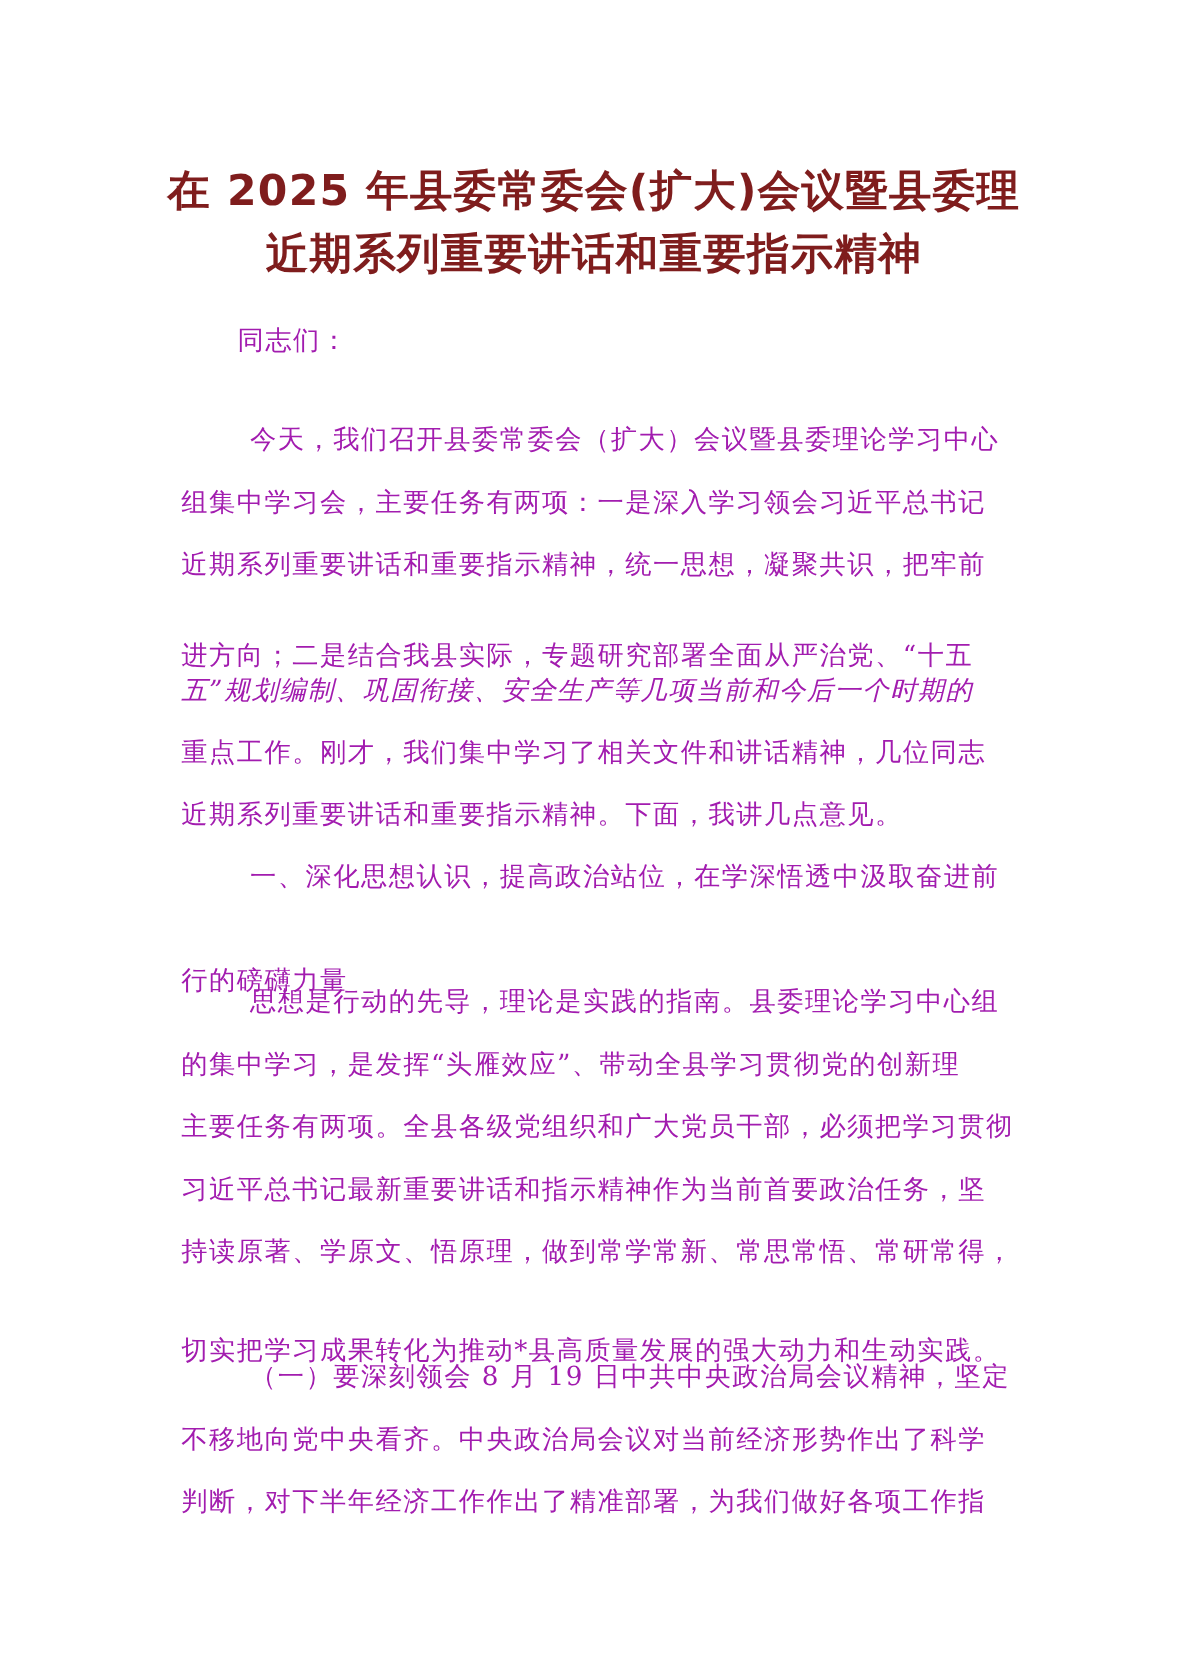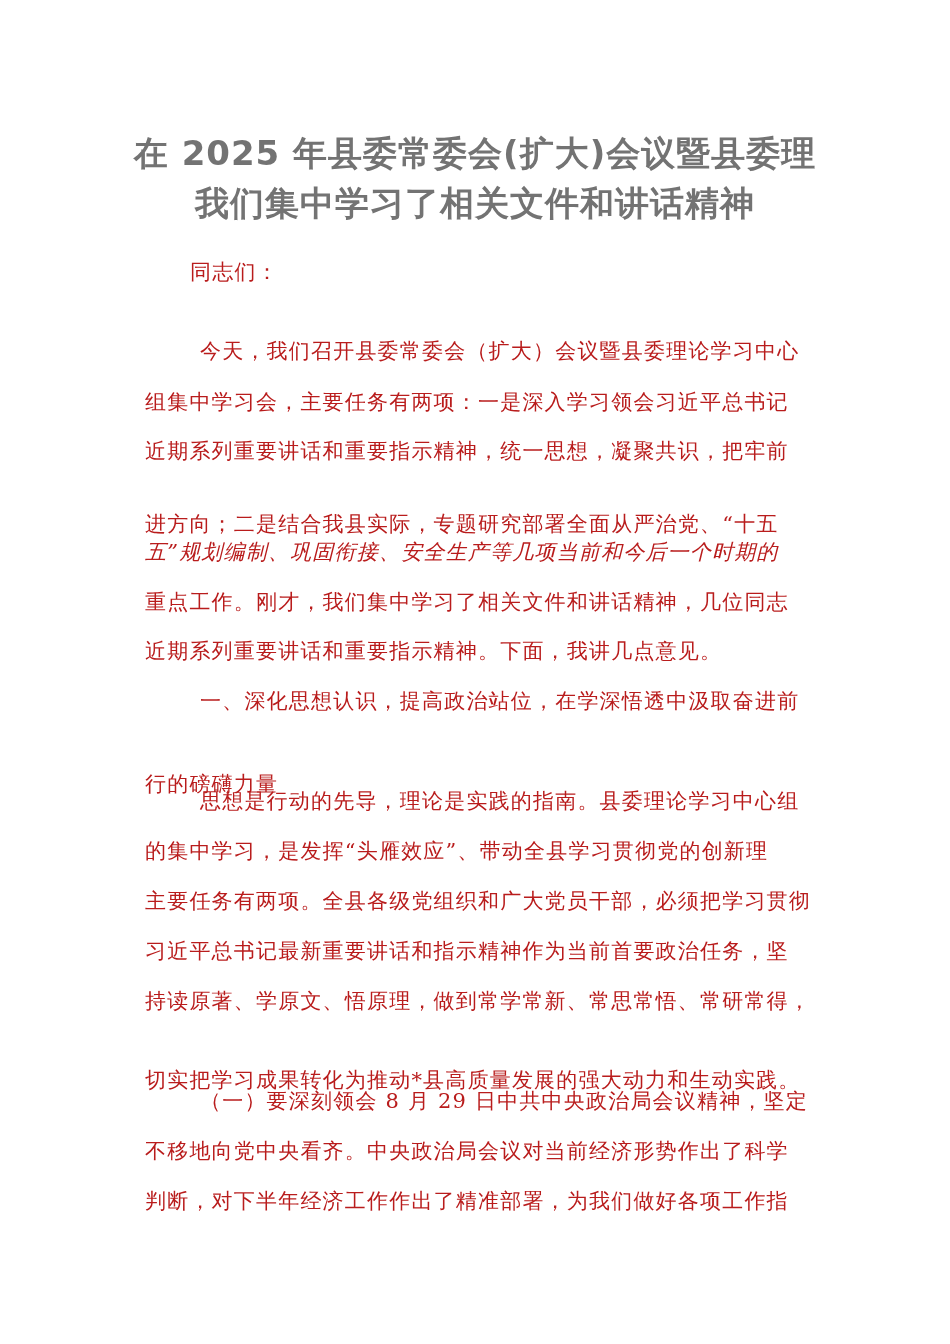--- a/index.html
+++ b/index.html
@@ -23,44 +23,44 @@
     }
     .title {
       position: absolute;
       left: 0;
       width: 950px;
       text-align: center;
       font-family: "DejaVu Sans", "Liberation Sans", sans-serif;
       font-weight: bold;
       font-size: 34px;
       line-height: 40px;
-      color: #737373;
+      color: #7f1d1d;
       letter-spacing: 1px;
     }
     .title.l1 { top: 133px; }
     .title.l2 { top: 183px; }
     .line {
       position: absolute;
       left: 145px;
       width: 690px;
       font-size: 21px;
       line-height: 30px;
       white-space: nowrap;
-      color: #b91c1c;
+      color: #a21caf;
       letter-spacing: 1.2px;
     }
     .indent { left: 190px; }
     .indent2 { left: 200px; }
   </style>
 </head>
 <body>
 
 <div class="page">
   <div class="title l1">在 2025 年县委常委会(扩大)会议暨县委理</div>
-  <div class="title l2">我们集中学习了相关文件和讲话精神</div>
+  <div class="title l2">近期系列重要讲话和重要指示精神</div>
 
   <div class="line indent" style="top:257px;">同志们：</div>
 
   <div class="line indent2" style="top:336px;font-family:Liberation Serif, serif;">今天，我们召开县委常委会（扩大）会议暨县委理论学习中心</div>
   <div class="line" style="top:387px;">组集中学习会，主要任务有两项：一是深入学习领会习近平总书记</div>
   <div class="line" style="top:436px;">近期系列重要讲话和重要指示精神，统一思想，凝聚共识，把牢前</div>
   <div class="line" style="top:509px;">进方向；二是结合我县实际，专题研究部署全面从严治党、“十五</div>
   <div class="line" style="top:537px;font-style:italic;">五”规划编制、巩固衔接、安全生产等几项当前和今后一个时期的</div>
   <div class="line" style="top:587px;">重点工作。刚才，我们集中学习了相关文件和讲话精神，几位同志</div>
   <div class="line" style="top:636px;">近期系列重要讲话和重要指示精神。下面，我讲几点意见。</div>
@@ -68,16 +68,16 @@
   <div class="line indent2" style="top:686px;">一、深化思想认识，提高政治站位，在学深悟透中汲取奋进前</div>
   <div class="line" style="top:769px;">行的磅礴力量</div>
 
   <div class="line indent2" style="top:786px;">思想是行动的先导，理论是实践的指南。县委理论学习中心组</div>
   <div class="line" style="top:836px;">的集中学习，是发挥“头雁效应”、带动全县学习贯彻党的创新理</div>
   <div class="line" style="top:886px;">主要任务有两项。全县各级党组织和广大党员干部，必须把学习贯彻</div>
   <div class="line" style="top:936px;">习近平总书记最新重要讲话和指示精神作为当前首要政治任务，坚</div>
   <div class="line" style="top:986px;">持读原著、学原文、悟原理，做到常学常新、常思常悟、常研常得，</div>
   <div class="line" style="top:1036px;margin-top:29px;">切实把学习成果转化为推动*县高质量发展的强大动力和生动实践。</div>
 
-  <div class="line indent2" style="top:1086px;">（一）要深刻领会 8 月 29 日中共中央政治局会议精神，坚定</div>
+  <div class="line indent2" style="top:1086px;">（一）要深刻领会 8 月 19 日中共中央政治局会议精神，坚定</div>
   <div class="line" style="top:1136px;">不移地向党中央看齐。中央政治局会议对当前经济形势作出了科学</div>
   <div class="line" style="top:1186px;">判断，对下半年经济工作作出了精准部署，为我们做好各项工作指</div>
 </div>
 
 </body></html>

